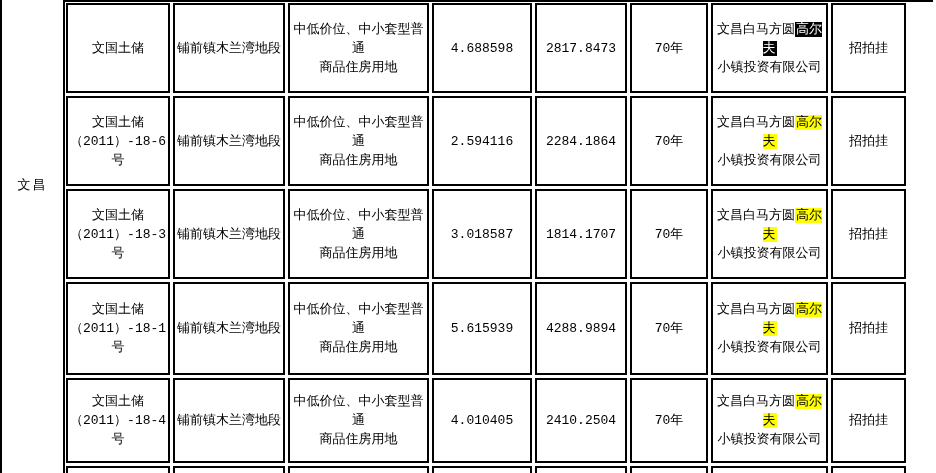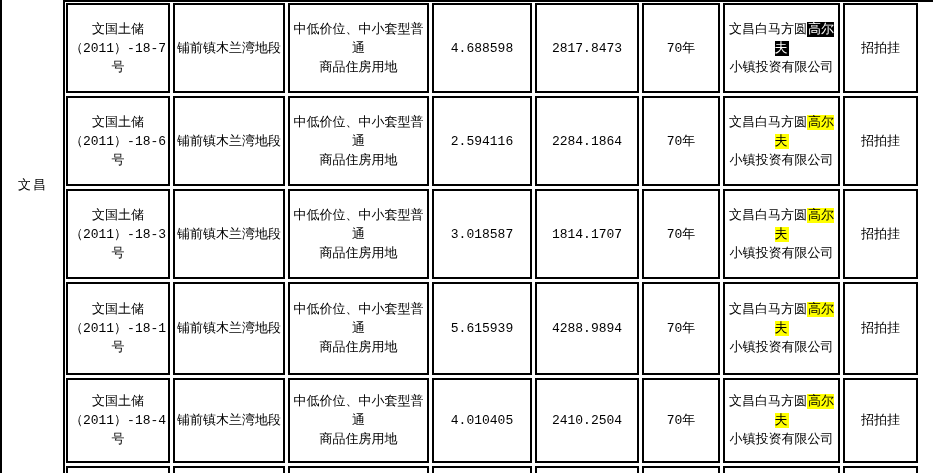--- a/index.html
+++ b/index.html
@@ -4,31 +4,31 @@
 <style>
   html,body{margin:0;padding:0;background:#ffffff;}
   .page{
     position:relative;width:936px;height:473px;background:#fff;overflow:hidden;
     font-family:"Liberation Sans",sans-serif;font-size:13px;color:#000;line-height:19px;
   }
   .left-col{
     position:absolute;left:0;top:0;width:65px;height:473px;box-sizing:border-box;
     border-left:2px solid #000;border-right:2px solid #000;background:#fff;
   }
-  .left-col .label{position:absolute;top:175px;left:0;width:100%;text-align:left;letter-spacing:2px;margin-left:16px;}
+  .left-col .label{position:absolute;top:175px;left:0;width:100%;text-align:center;letter-spacing:2px;}
   .top-line{position:absolute;left:63px;top:0;width:870px;height:2px;background:#000;}
   .grid{position:absolute;left:66px;top:0;width:868px;}
   .row{display:flex;margin-top:3px;font-family:Liberation Mono, monospace;}
   .cell{
     box-sizing:border-box;border:2px solid #000;margin-right:3px;background:#fff;
     display:flex;flex-direction:column;justify-content:center;align-items:center;
     text-align:center;overflow:hidden;
   }
   .c1{width:104px}.c2{width:112px}.c3{width:141px}.c4{width:100px}
-  .c5{width:104px}.c6{width:78px}.c7{width:117px}.c8{width:75px}
+  .c5{width:92px}.c6{width:78px}.c7{width:117px}.c8{width:75px}
   .h90 .cell{height:90px}.h93 .cell{height:93px}.h85 .cell{height:85px}.h60 .cell{height:60px}
   .mark{padding:0 1px;}
   .mark.match{background:var(--match-bg,#ffff00);color:#000;}
   .mark.active{background:var(--active-bg,#000000);color:var(--active-fg,#ffffff);}
 </style>
 </head>
 <body>
 
 <div class="page">
 
@@ -36,21 +36,20 @@
 
   <div class="left-col">
     <div class="label">文昌</div>
   </div>
 
   <div class="grid">
 
     <div class="row h90">
       <div class="cell c1">
         <div>文国土储</div>
-        <div>（2011）-18-7号</div>
       </div>
       <div class="cell c2">铺前镇木兰湾地段</div>
       <div class="cell c3">
         <div>中低价位、中小套型普通</div>
         <div>商品住房用地</div>
       </div>
       <div class="cell c4">4.688598</div>
       <div class="cell c5">2817.8473</div>
       <div class="cell c6">70年</div>
       <div class="cell c7">

